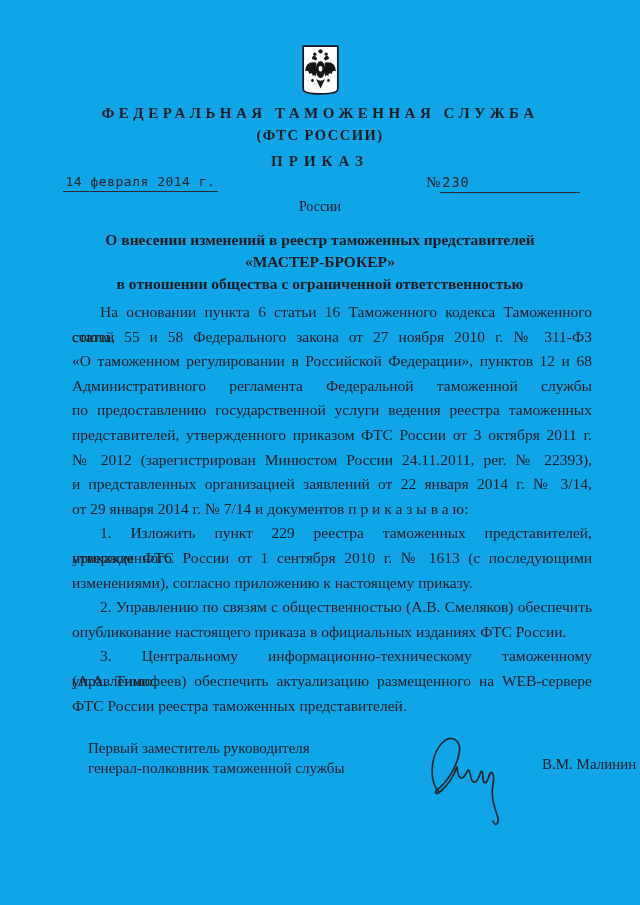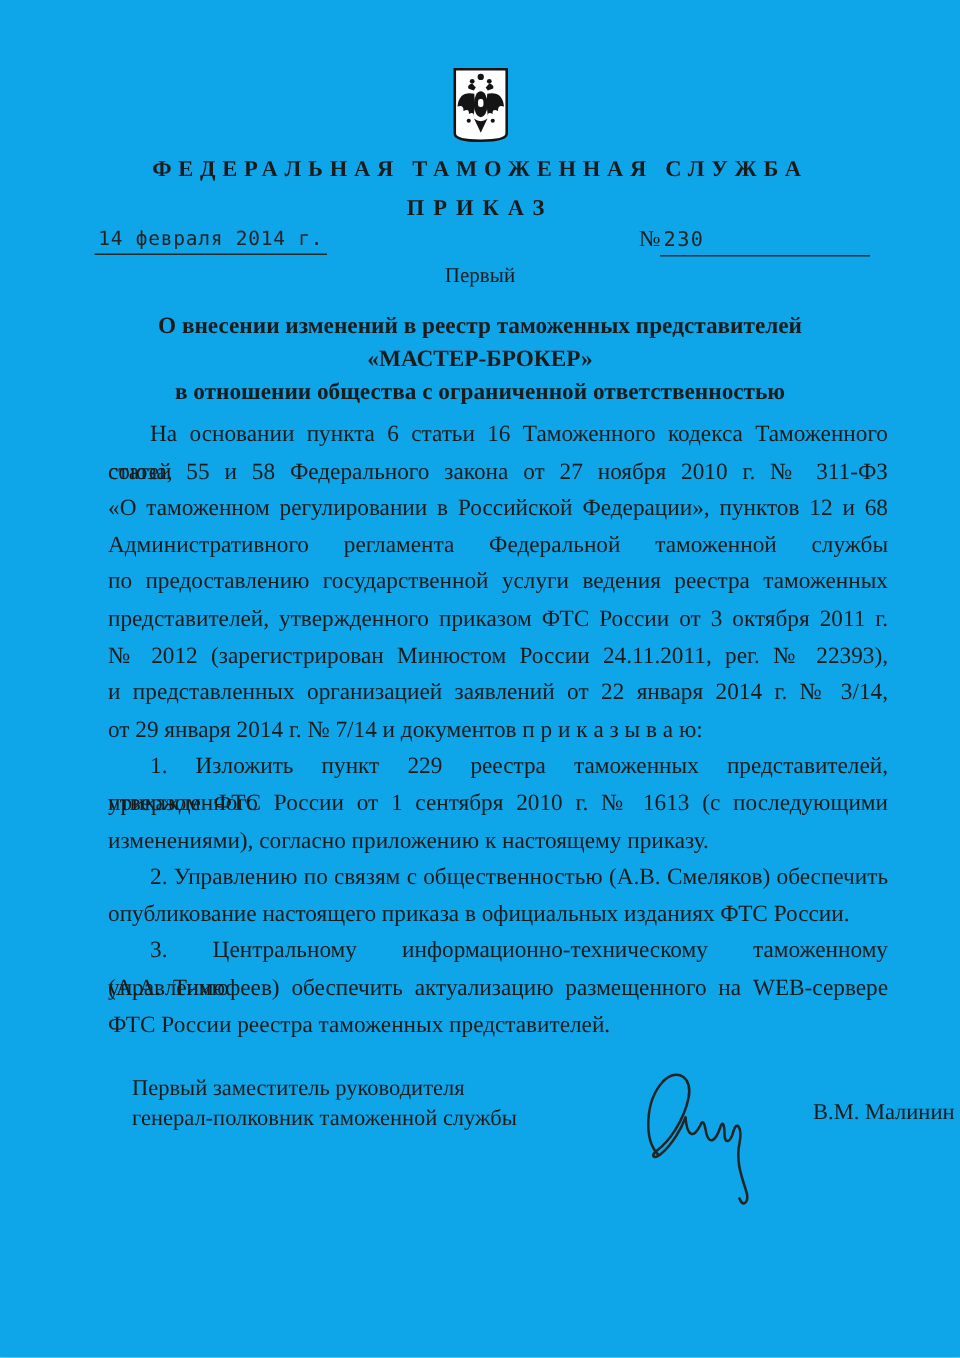--- a/index.html
+++ b/index.html
@@ -120,30 +120,31 @@
         <path d="M22.8 17.5 Q33 15.5 34 26 Q29.8 24.6 30 29 Q26 27 26.4 31 Q23 29.2 23.2 32.5 L22.4 25 Z"></path>
         <path d="M14 34 Q18.5 37.5 23 34 L18.5 43.5 Z"></path>
         <circle cx="10.5" cy="35.5" r="1.4"></circle>
         <circle cx="26.5" cy="35.5" r="1.4"></circle>
       </g>
       <rect x="16.7" y="21" width="3.6" height="5.4" rx="1.6" fill="#ffffff"></rect>
     </svg>
   </div>
 
   <div class="agency">ФЕДЕРАЛЬНАЯ ТАМОЖЕННАЯ СЛУЖБА</div>
+  <div class="agency-abbr">(ФТС РОССИИ)</div>
   <div class="doc-type">ПРИКАЗ</div>
 
   <div class="date-row">
     <div class="date-field">14 февраля 2014 г.</div>
     <div class="number-field">
       <span class="number-sign">№</span>
       <span class="number-value">230</span>
     </div>
   </div>
-  <div class="city">Первый</div>
+  <div class="city">России</div>
 
   <div class="title-block">
     <div>О внесении изменений в реестр таможенных представителей</div>
     <div>«МАСТЕР-БРОКЕР»</div>
     <div>в отношении общества с ограниченной ответственностью</div>
   </div>
 
   <div class="body-block">
     <div class="bline ind">На основании пункта 6 статьи 16 Таможенного кодекса Таможенного союза,</div>
     <div class="bline">статей 55 и 58 Федерального закона от 27 ноября 2010 г. № 311-ФЗ</div>

